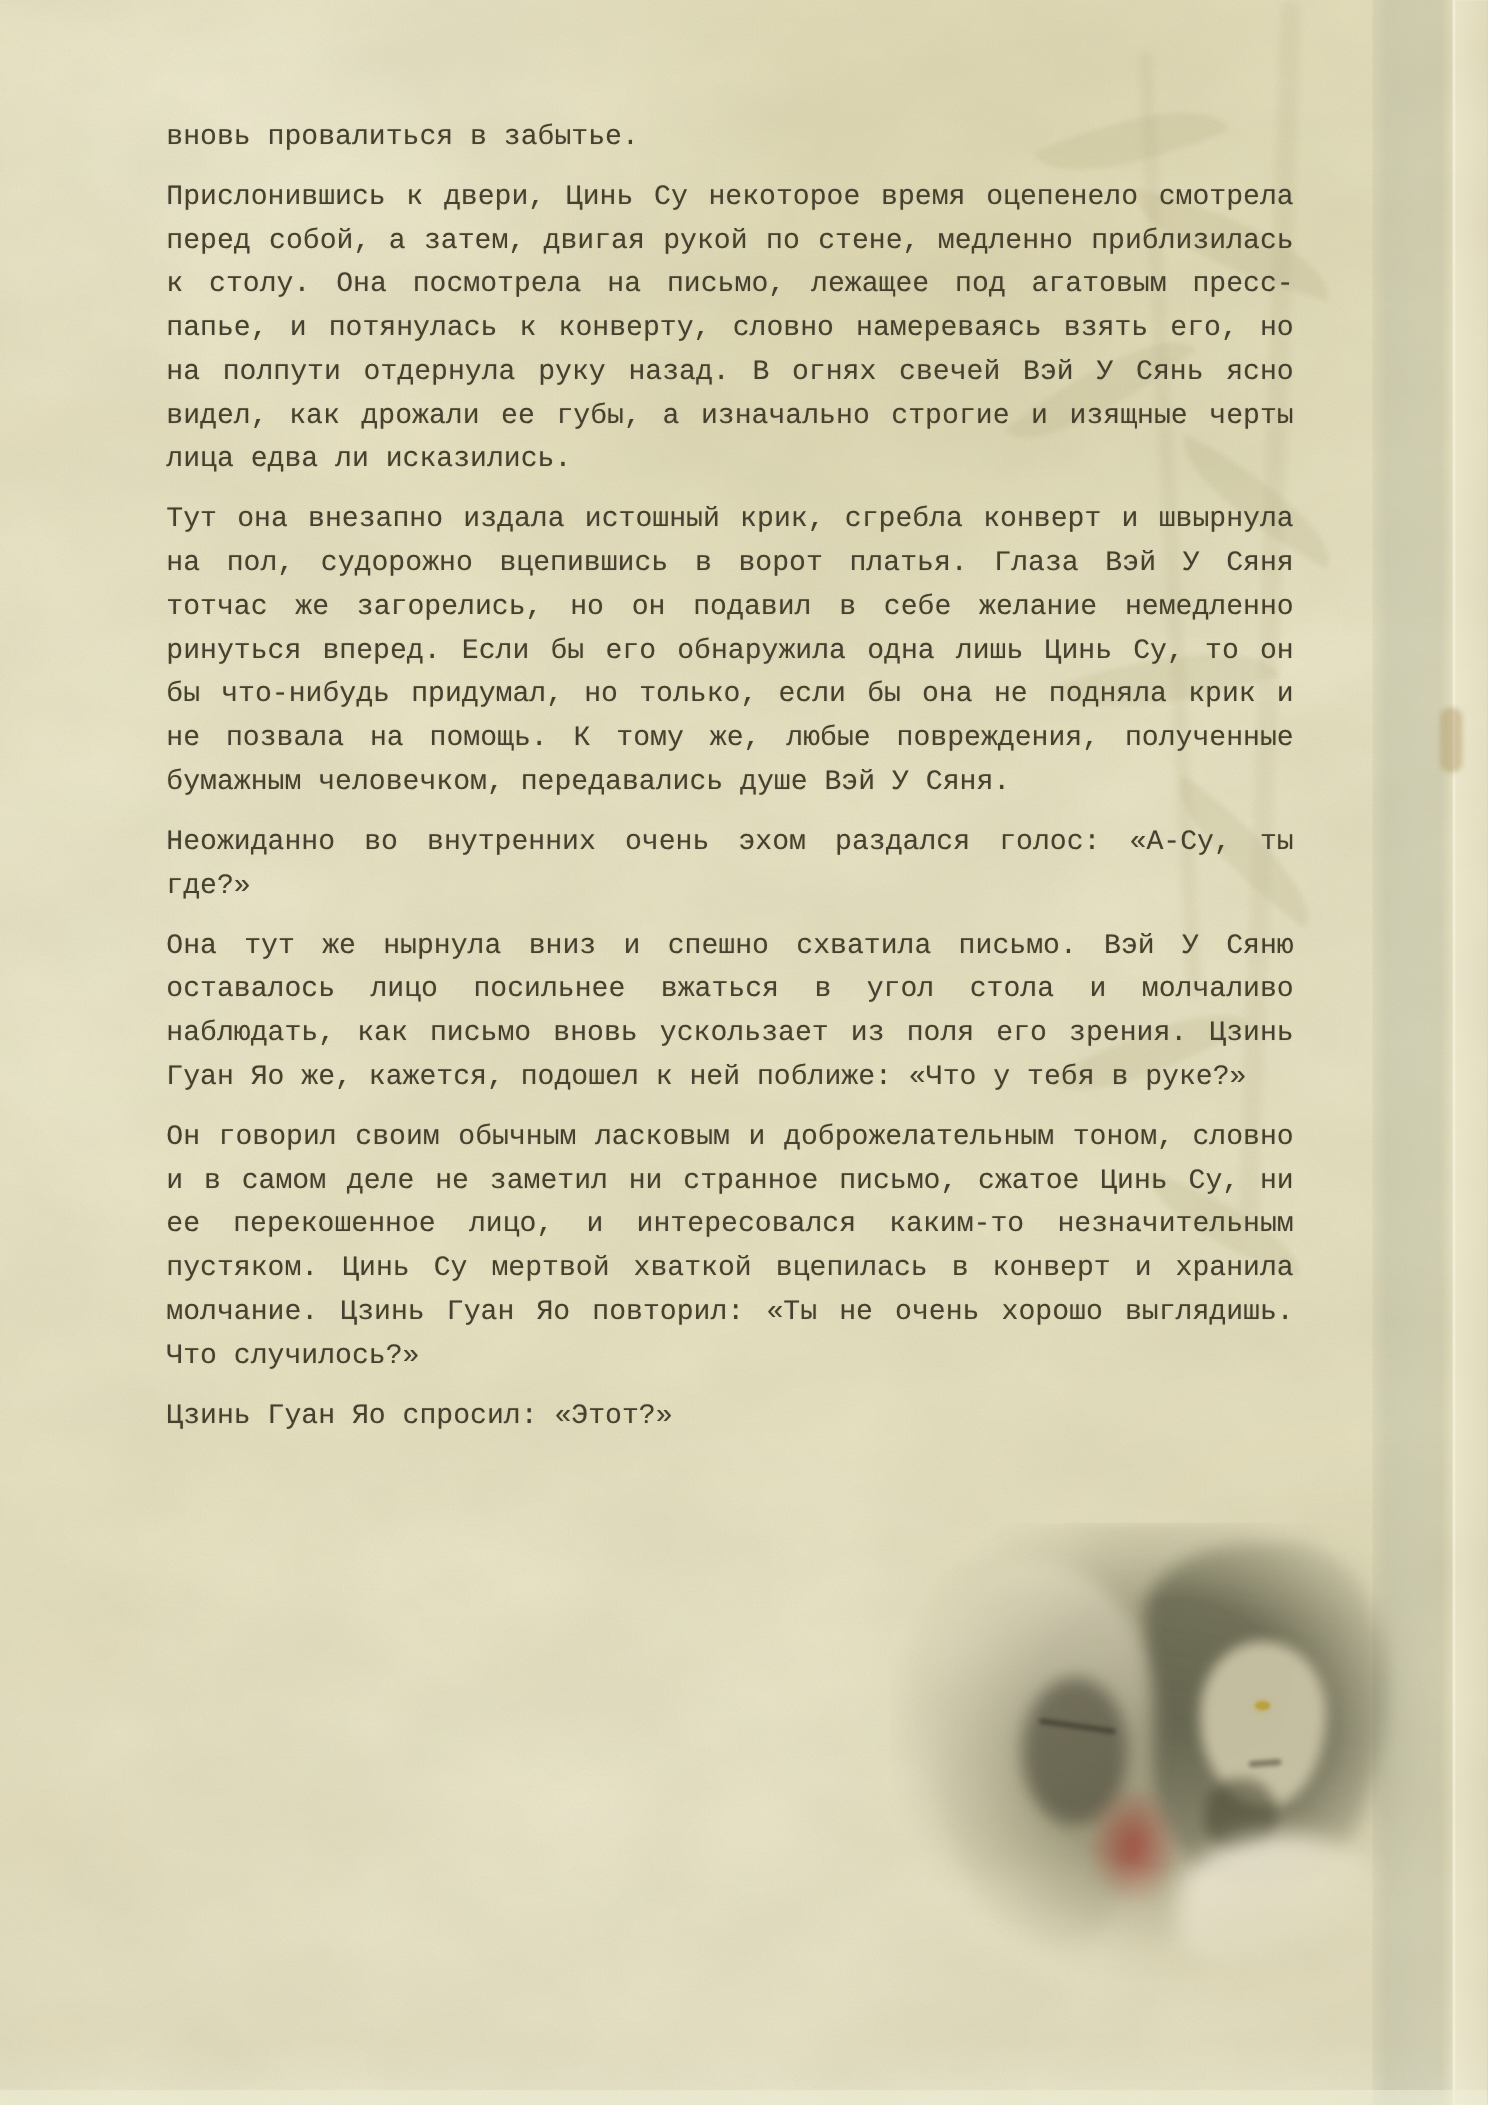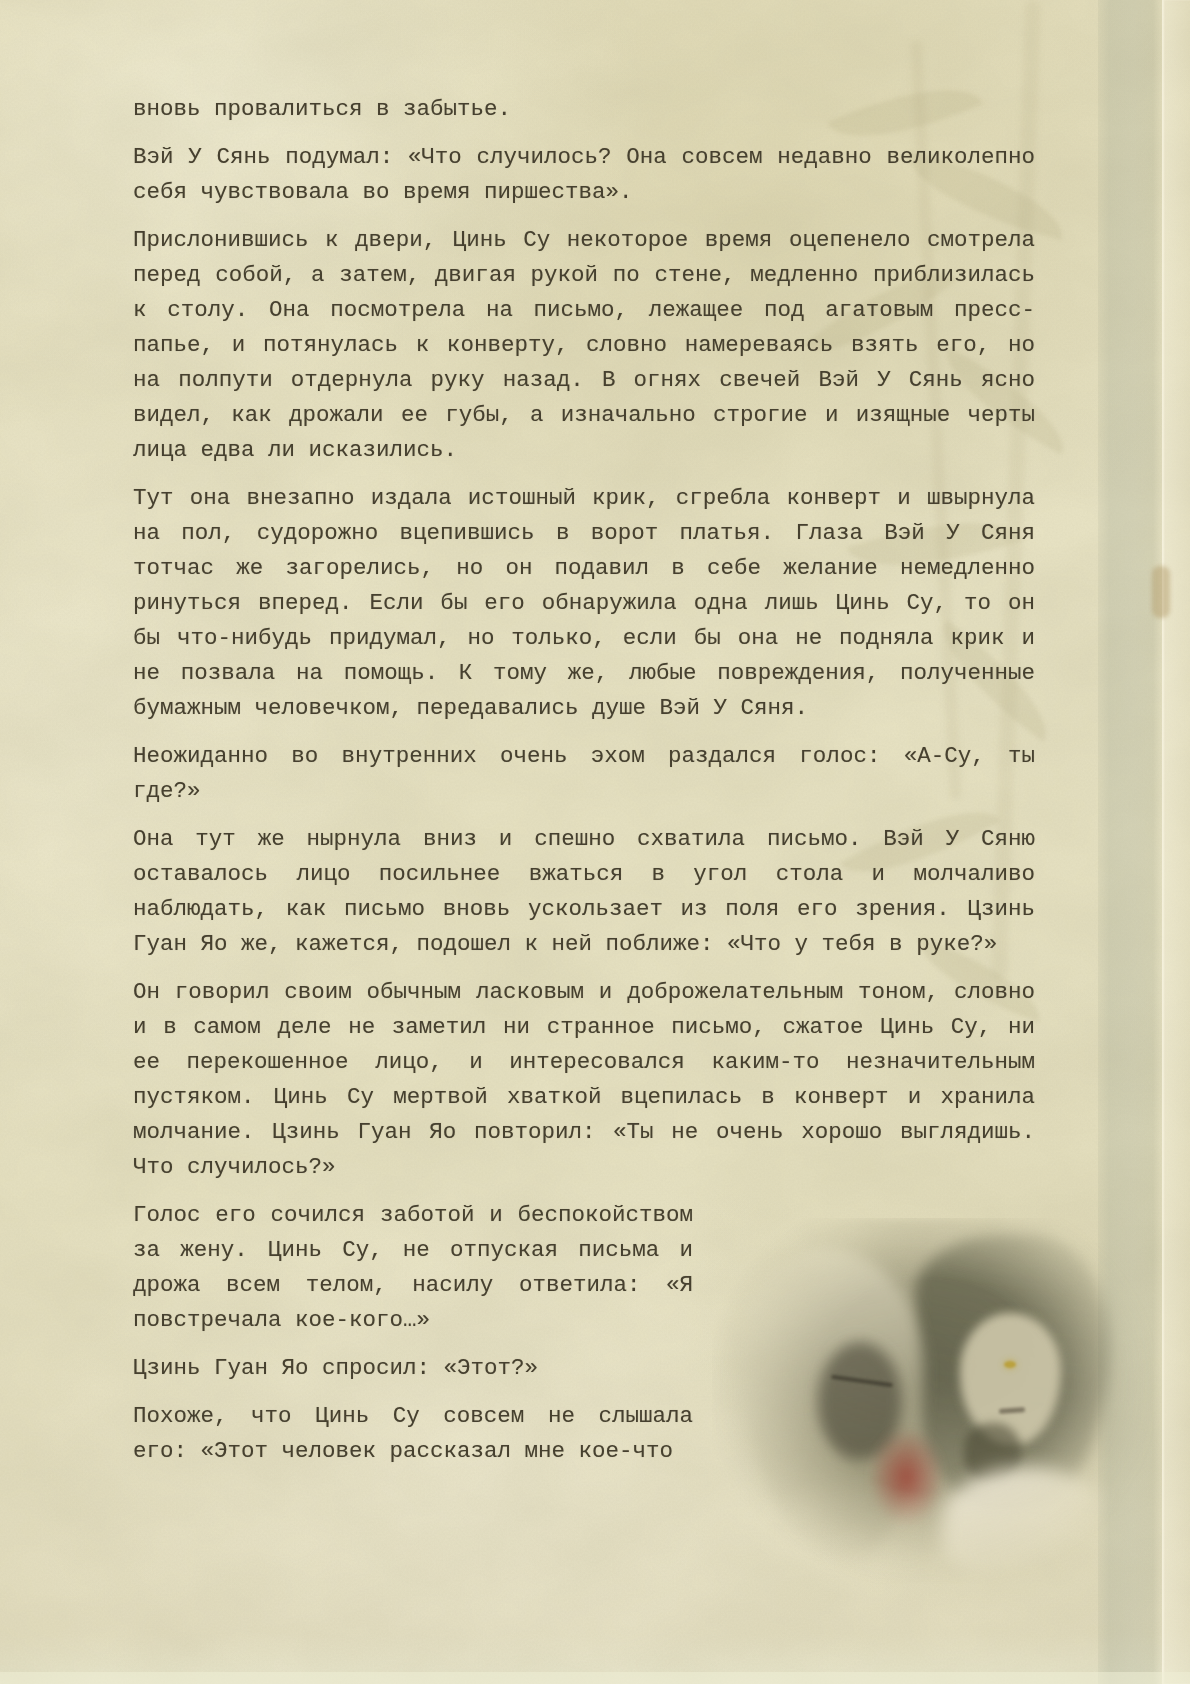--- a/index.html
+++ b/index.html
@@ -141,24 +141,21 @@
     <div class="face-right"></div>
     <div class="eye"></div>
     <div class="mouth"></div>
     <div class="hand"></div>
     <div class="scarf-red"></div>
     <div class="robe"></div>
   </div>
 
   <div class="text-col">
     <p>вновь провалиться в забытье.</p>
-    <p>Вэй У Сянь подумал: «Что случилось? Она совсем недавно великолепно себя чувствовала во время пиршества».</p>
     <p>Прислонившись к двери, Цинь Су некоторое время оцепенело смотрела перед собой, а затем, двигая рукой по стене, медленно приблизилась к столу. Она посмотрела на письмо, лежащее под агатовым пресс-папье, и потянулась к конверту, словно намереваясь взять его, но на полпути отдернула руку назад. В огнях свечей Вэй У Сянь ясно видел, как дрожали ее губы, а изначально строгие и изящные черты лица едва ли исказились.</p>
     <p>Тут она внезапно издала истошный крик, сгребла конверт и швырнула на пол, судорожно вцепившись в ворот платья. Глаза Вэй У Сяня тотчас же загорелись, но он подавил в себе желание немедленно ринуться вперед. Если бы его обнаружила одна лишь Цинь Су, то он бы что-нибудь придумал, но только, если бы она не подняла крик и не позвала на помощь. К тому же, любые повреждения, полученные бумажным человечком, передавались душе Вэй У Сяня.</p>
     <p>Неожиданно во внутренних очень эхом раздался голос: «А-Су, ты где?»</p>
     <p>Она тут же нырнула вниз и спешно схватила письмо. Вэй У Сяню оставалось лицо посильнее вжаться в угол стола и молчаливо наблюдать, как письмо вновь ускользает из поля его зрения. Цзинь Гуан Яо же, кажется, подошел к ней поближе: «Что у тебя в руке?»</p>
     <p>Он говорил своим обычным ласковым и доброжелательным тоном, словно и в самом деле не заметил ни странное письмо, сжатое Цинь Су, ни ее перекошенное лицо, и интересовался каким-то незначительным пустяком. Цинь Су мертвой хваткой вцепилась в конверт и хранила молчание. Цзинь Гуан Яо повторил: «Ты не очень хорошо выглядишь. Что случилось?»</p>
-    <p class="narrow">Голос его сочился заботой и беспокойством за жену. Цинь Су, не отпуская письма и дрожа всем телом, насилу ответила: «Я повстречала кое-кого…»</p>
     <p class="narrow">Цзинь Гуан Яо спросил: «Этот?»</p>
-    <p class="narrow">Похоже, что Цинь Су совсем не слышала его: «Этот человек рассказал мне кое-что</p>
   </div>
 
 </div>
 
 </body></html>

